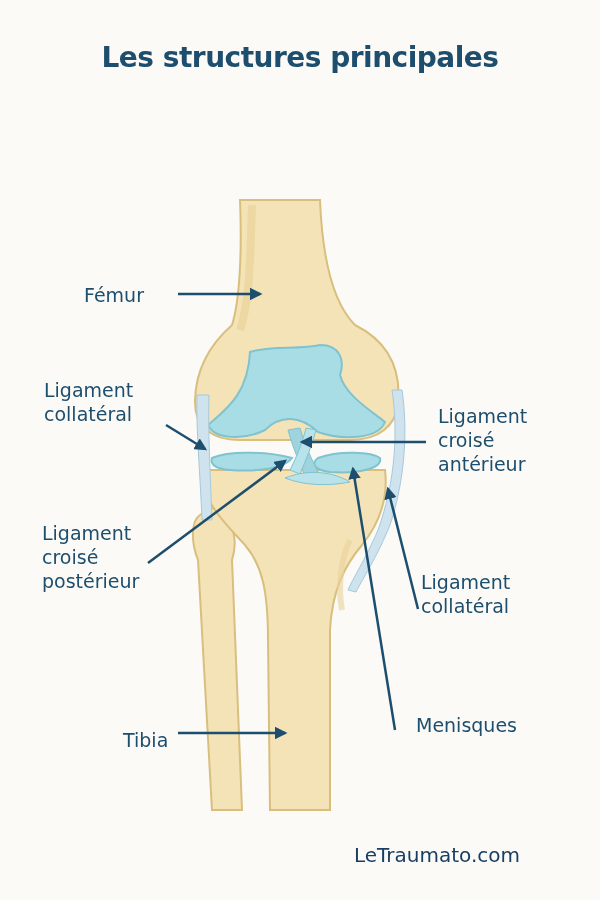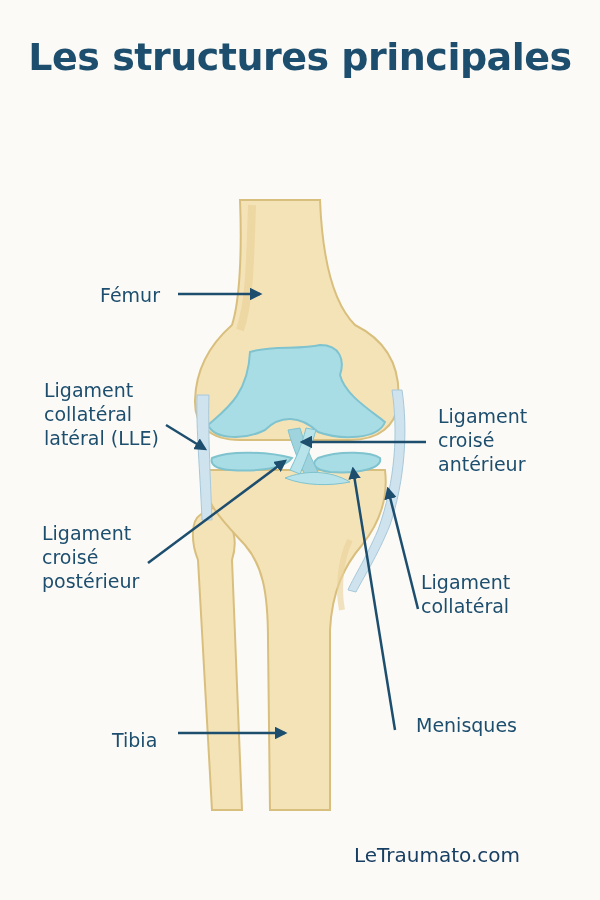--- a/index.html
+++ b/index.html
@@ -6,21 +6,21 @@
   body {
     width: 600px; height: 900px; overflow: hidden;
     background: #fbfaf6;
     font-family: "Liberation Sans", "DejaVu Sans", sans-serif;
     position: relative;
   }
   .title {
     position: absolute; left: 0; top: 36px; width: 600px;
     text-align: center; color: #1d4e6e;
     font-family: "DejaVu Sans", "Liberation Sans", sans-serif;
-    font-weight: bold; font-size: 38px; line-height: 43px;
+    font-weight: bold; font-size: 28px; line-height: 43px;
     letter-spacing: -0.5px;
   }
   .title span { display: block; }
   svg.diagram { position: absolute; left: 0; top: 0; }
   .label {
     position: absolute; color: #1d4e6e;
     font-family: "DejaVu Sans", "Liberation Sans", sans-serif;
     font-size: 19px; line-height: 24px;
   }
   .label span { display: block; white-space: nowrap; }
@@ -85,48 +85,47 @@
     <line x1="178" y1="294" x2="260" y2="294" stroke="#1d4e6e" stroke-width="2.5" marker-end="url(#ah)"></line>
     <line x1="166" y1="425" x2="205" y2="449" stroke="#1d4e6e" stroke-width="2.5" marker-end="url(#ah)"></line>
     <line x1="426" y1="442" x2="302" y2="442" stroke="#1d4e6e" stroke-width="2.5" marker-end="url(#ah)"></line>
     <line x1="148" y1="563" x2="285" y2="461" stroke="#1d4e6e" stroke-width="2.5" marker-end="url(#ah)"></line>
     <line x1="418" y1="609" x2="388" y2="489" stroke="#1d4e6e" stroke-width="2.5" marker-end="url(#ah)"></line>
     <line x1="395" y1="730" x2="353" y2="469" stroke="#1d4e6e" stroke-width="2.5" marker-end="url(#ah)"></line>
     <line x1="178" y1="733" x2="285" y2="733" stroke="#1d4e6e" stroke-width="2.5" marker-end="url(#ah)"></line>
   </g>
 </svg>
 
-<div class="label" style="left:100px; top:283px;">
+<div class="label" style="left:84px; top:283px;">
   <span>Fémur</span>
 </div>
 
 <div class="label" style="left:44px; top:378px;">
   <span>Ligament</span>
   <span>collatéral</span>
-  <span>latéral (LLE)</span>
 </div>
 
 <div class="label" style="left:438px; top:404px;">
   <span>Ligament</span>
   <span>croisé</span>
   <span>antérieur</span>
 </div>
 
 <div class="label" style="left:42px; top:521px;">
   <span>Ligament</span>
   <span>croisé</span>
   <span>postérieur</span>
 </div>
 
 <div class="label" style="left:421px; top:570px;">
   <span>Ligament</span>
   <span>collatéral</span>
 </div>
 
-<div class="label" style="left:112px; top:728px;">
+<div class="label" style="left:123px; top:728px;">
   <span>Tibia</span>
 </div>
 
 <div class="label" style="left:416px; top:713px;">
   <span>Menisques</span>
 </div>
 
 <div class="brand">LeTraumato.com</div>
 
 </body></html>

